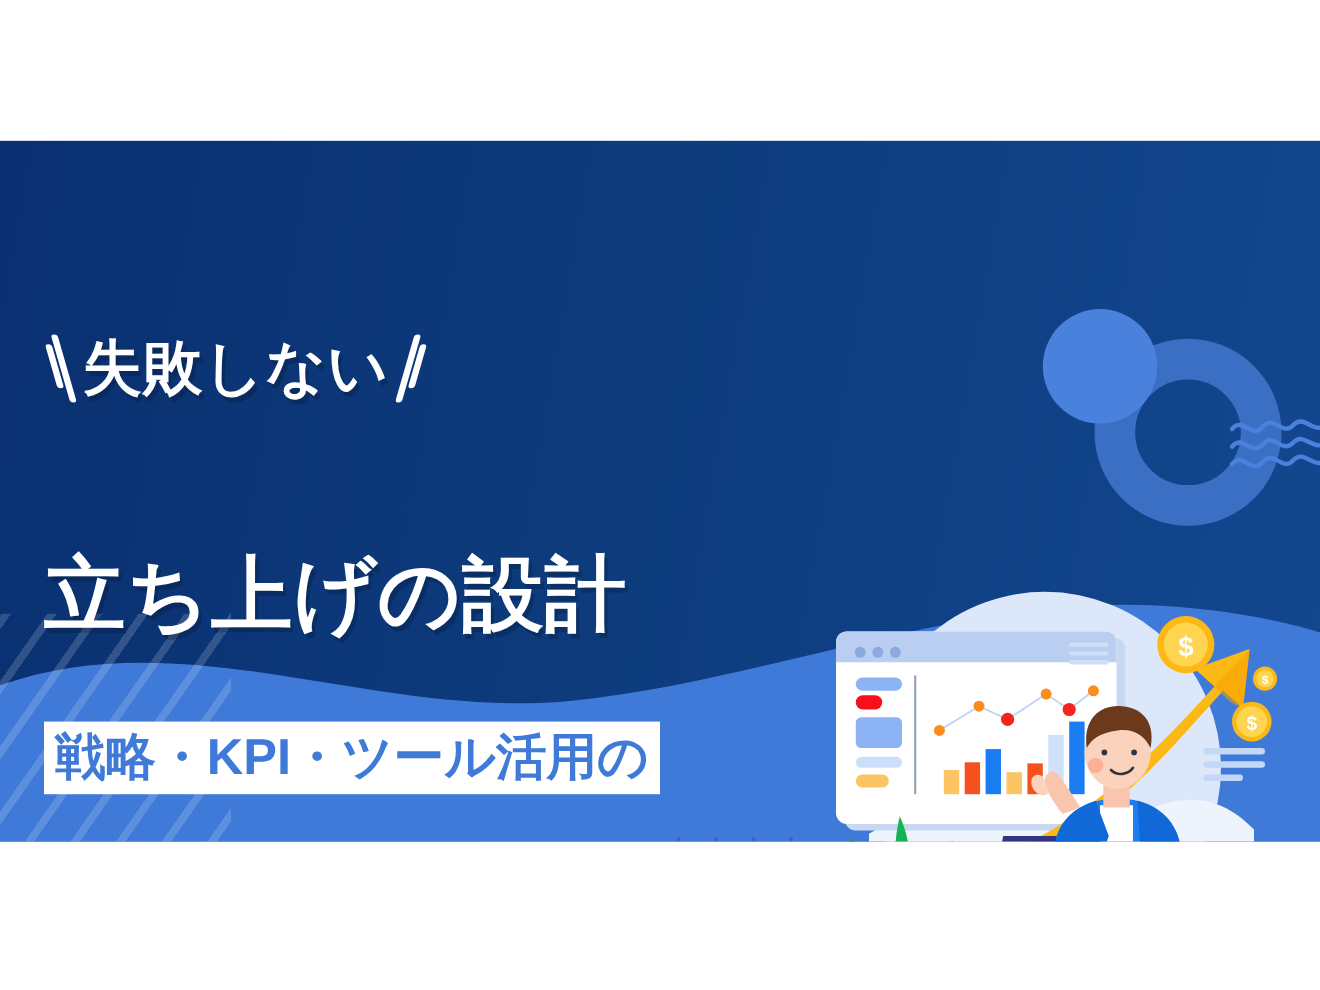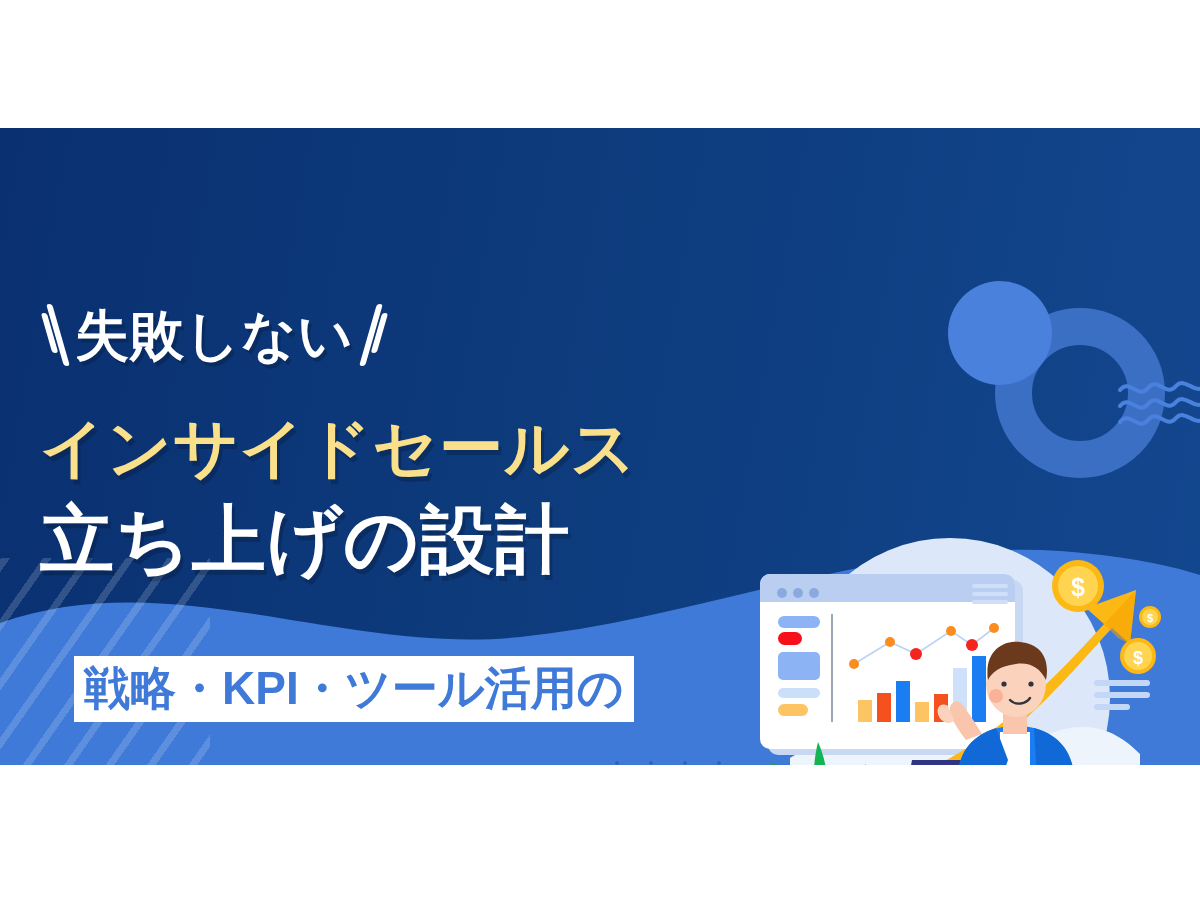--- a/index.html
+++ b/index.html
@@ -45,21 +45,21 @@
 
   .t-yellow{position:absolute;left:40px;top:288px;color:#fbe08c;font-size:64px;font-weight:700;
             line-height:1;letter-spacing:1px;white-space:nowrap;
             text-shadow:3px 5px 0 rgba(0,0,0,0.18);}
   .t-white{position:absolute;left:40px;top:375px;color:#ffffff;font-size:74px;font-weight:700;
            line-height:1;letter-spacing:1px;white-space:nowrap;
            text-shadow:3px 5px 0 rgba(0,0,0,0.18);}
 
   .sub{position:absolute;background:#ffffff;color:#3f7ad9;font-size:46px;font-weight:700;
        line-height:1;white-space:nowrap;padding:9px 10px 11px 10px;box-sizing:border-box;}
-  .sub1{left:40px;top:528px;margin-left:34px;}
+  .sub1{left:40px;top:528px;}
   .sub2{left:40px;top:601px;}
 
   
   .illus{position:absolute;left:700px;top:400px;width:500px;height:365px;}
 </style>
 </head>
 <body>
 
 <div id="stage">
 
@@ -207,19 +207,18 @@
           <i></i>
           <i></i>
         </span>
       <span class="kicker-text">失敗しない</span>
       <span class="slashes right">
           <i></i>
           <i></i>
         </span>
     </div>
 
-    <div class="t-yellow">インサイドセールス</div>
     <div class="t-white">立ち上げの設計</div>
 
     <div class="sub sub1">戦略・KPI・ツール活用の</div>
 
   </div>
 </div>
 
 </body></html>

